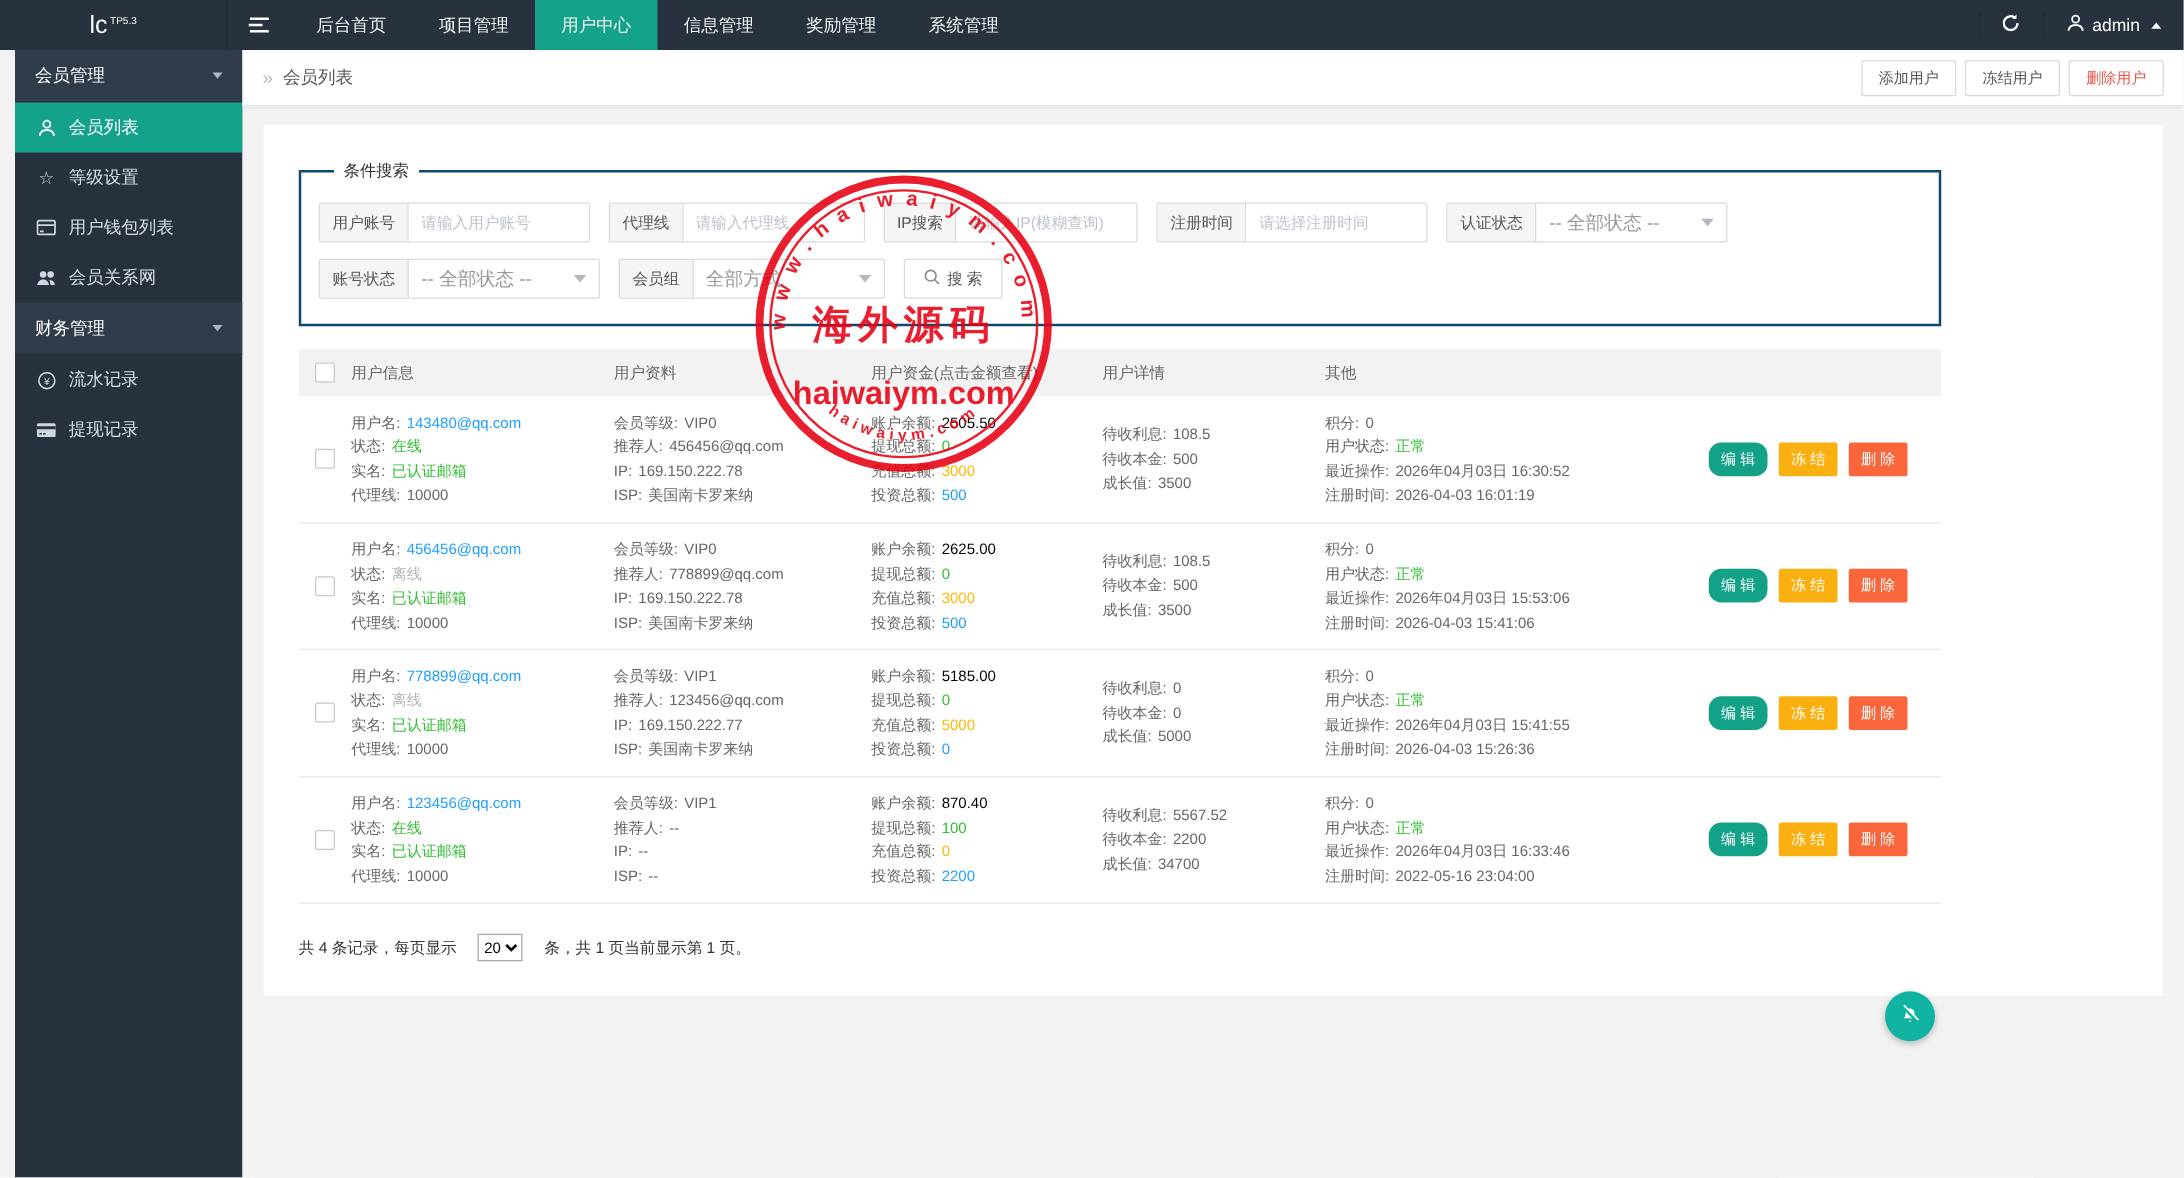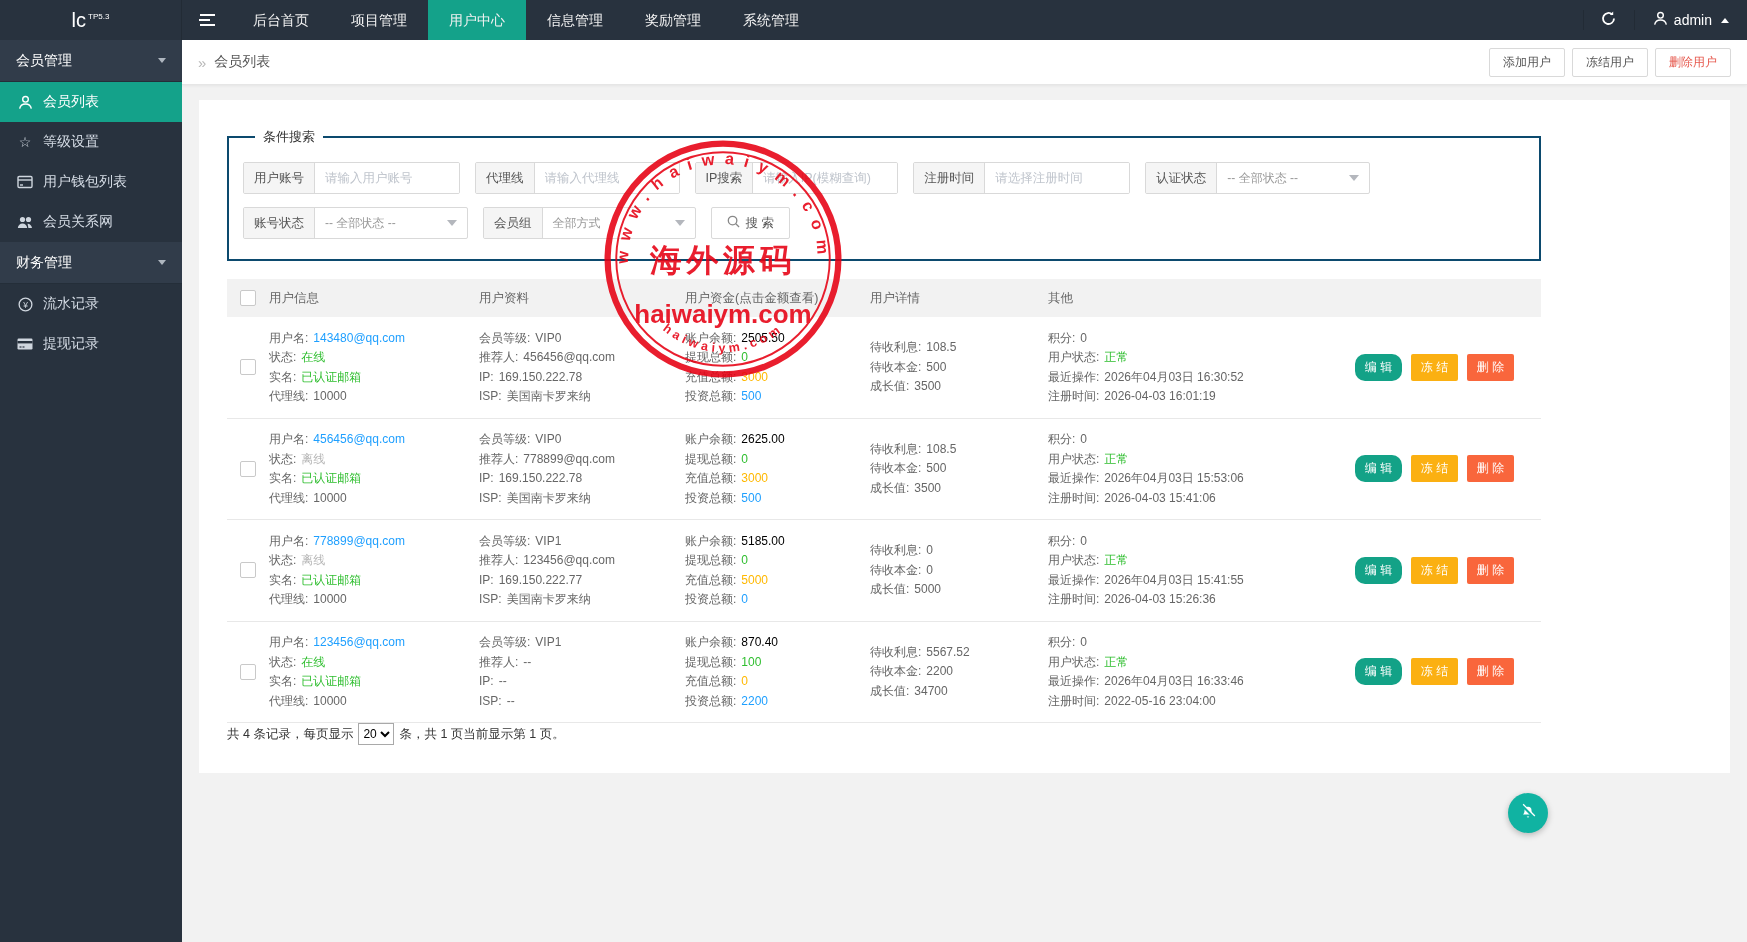--- a/index.html
+++ b/index.html
@@ -15,21 +15,21 @@
   .hamburger i:nth-child(2){ width:11px; align-self:flex-start; margin-left:17px; }
   .topnav { display:flex; }
   .topnav .nitem { line-height:40px; padding:0 21px; font-size:14px; color:#f2f2f2; cursor:pointer; }
   .topnav .nitem.active { background:#14a28a; }
   .topbar-right { margin-left:auto; display:flex; align-items:center; }
   .tb-refresh { width:52px; display:flex; align-items:center; justify-content:center; border-left:1px solid #222b35; border-right:1px solid #222b35; cursor:pointer; }
   .tb-user { display:flex; align-items:center; gap:6px; padding:0 18px; font-size:14px; cursor:pointer; }
   .caret-up { width:0; height:0; border-left:4px solid transparent; border-right:4px solid transparent; border-bottom:5px solid #fff; margin-left:3px; }
 
   
-  .wrap { display:flex; height:902px; }
+  .wrap { display:flex; height:902px;padding-left:12px; }
   .sidebar { width:182px; background:#28323e; flex:0 0 182px; }
   .sgroup { height:42px; padding:0 16px; display:flex; align-items:center; justify-content:space-between; background:#313c4a; color:#fff; font-size:14px; border-bottom:1px solid #242e39; cursor:pointer; }
   .caret-down { width:0; height:0; border-left:4px solid transparent; border-right:4px solid transparent; border-top:5px solid #aeb6bf; }
   .sitem { height:40px; padding-left:16px; display:flex; align-items:center; gap:9px; color:#d6dde6; font-size:14px; cursor:pointer; }
   .sitem.active { background:#14a28a; color:#fff; }
   .sitem .ic { width:18px; display:flex; align-items:center; justify-content:center; font-size:14px; color:#cfd6de; }
   .sitem.active .ic { color:#fff; }
   .sitem svg { display:block; }
 
   .main { flex:1; background:#f2f2f2; position:relative; }
@@ -44,42 +44,42 @@
 
   
   fieldset.search { border:2px solid #0c4a6e; width:1314px; padding:16px 14px 20px; margin-bottom:18px; }
   fieldset.search legend { padding:0 8px; margin-left:12px; font-size:13px; color:#333; }
   .srow { display:flex; gap:15px; align-items:center; }
   .srow + .srow { margin-top:13px; }
   .igroup { display:flex; border:1px solid #d9d9d9; border-radius:2px; height:32px; background:#fff; overflow:hidden; }
   .ilabel { background:#f5f5f5; border-right:1px solid #d9d9d9; padding:0 10px; line-height:30px; font-size:12.5px; color:#555; white-space:nowrap; }
   .igroup input { border:0; outline:0; padding:0 10px; font-size:12.5px; color:#333; width:144px; }
   .igroup input::placeholder { color:#bfc4cc; }
-  .sel { display:flex; align-items:center; justify-content:space-between; padding:0 10px; width:152px; color:#999; font-size:12px; cursor:pointer; }
+  .sel { display:flex; align-items:center; justify-content:space-between; padding:0 10px; width:152px; color:#999; font-size:15px; cursor:pointer; }
   .tri { width:0; height:0; border-left:5px solid transparent; border-right:5px solid transparent; border-top:6px solid #b4b7bd; }
   .btn-search { height:32px; padding:0 15px; background:#fff; border:1px solid #d9d9d9; border-radius:2px; font-size:12.5px; color:#555; display:flex; align-items:center; gap:6px; cursor:pointer; }
 
   
   .tbl { width:1314px; }
   .thead { display:flex; align-items:center; background:#f2f2f2; height:38px; color:#666; font-size:12.5px; }
   .col-cb { flex:0 0 42px; display:flex; justify-content:center; }
   .col-1 { flex:0 0 210px; } .col-2 { flex:0 0 206px; } .col-3 { flex:0 0 185px; }
   .col-4 { flex:0 0 178px; } .col-5 { flex:0 0 280px; } .col-act { flex:1; }
   .cb { width:16px; height:16px; background:#fff; border:1px solid #c9c9c9; border-radius:2px; display:inline-block; cursor:pointer; }
   .trow { display:flex; align-items:center; padding:10px 0; border-bottom:1px solid #e8e8e8; min-height:89px; }
   .ln { display:flex; gap:5px; margin:2.5px 0; line-height:17px; color:#666; white-space:nowrap; }
   .v-blue { color:#1e9fff; text-decoration:none; cursor:pointer; }
   .v-green { color:#2fbe2f; } .v-red { color:#000000; cursor:pointer; }
   .v-orange { color:#ffb800; cursor:pointer; } .v-gray { color:#b5b5b5; }
   .amount { cursor:pointer; }
   .act { display:flex; gap:9px; justify-content:center; }
   .abtn { width:47px; height:27px; border:0; border-radius:2px; color:#fff; font-size:12px; cursor:pointer; }
   .abtn.edit { background:#13a287;border-radius:10px; } .abtn.freeze { background:#fbb012; } .abtn.del { background:#f9663c; }
 
-  .pager { margin-top:0; font-size:12.5px; color:#333; display:flex; align-items:center; gap:5px; }
+  .pager { margin-top:24px; font-size:12.5px; color:#333; display:flex; align-items:center; gap:17px; }
   .pager select { height:22px; font-size:12px; border:1px solid #a9a9a9; background:#fff; }
 
   
   .stamp { position:absolute; left:598px; top:134px; width:250px; height:250px; z-index:40; pointer-events:none; opacity:.88; }
 
   
   .fab { position:absolute; left:1508px; top:793px; width:40px; height:40px; border-radius:50%; background:#10b3a2; display:flex; align-items:center; justify-content:center; box-shadow:0 2px 6px rgba(0,0,0,.25); cursor:pointer; z-index:50; }
 </style>
 </head>
 <body>

